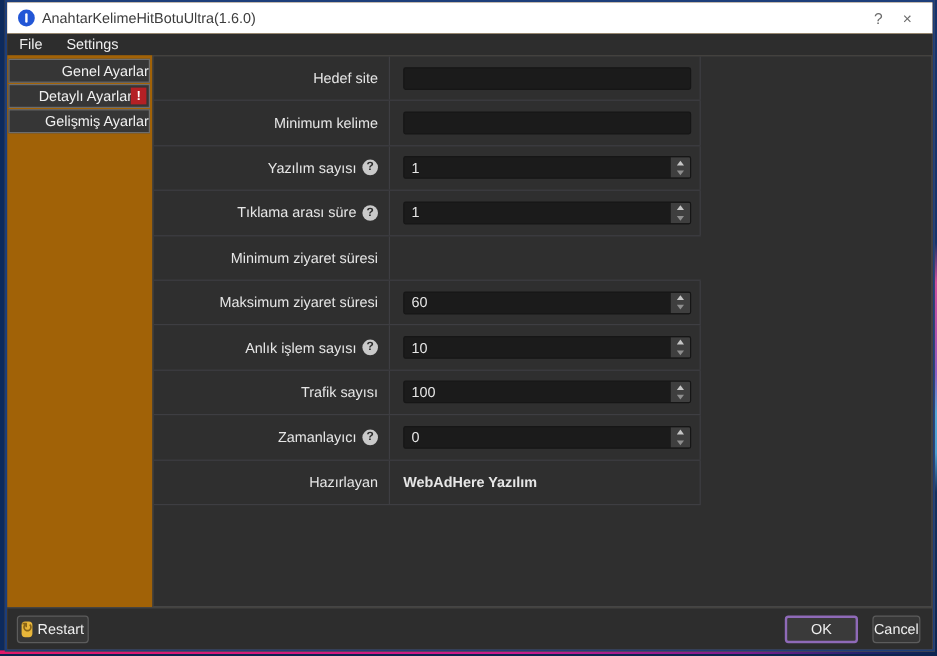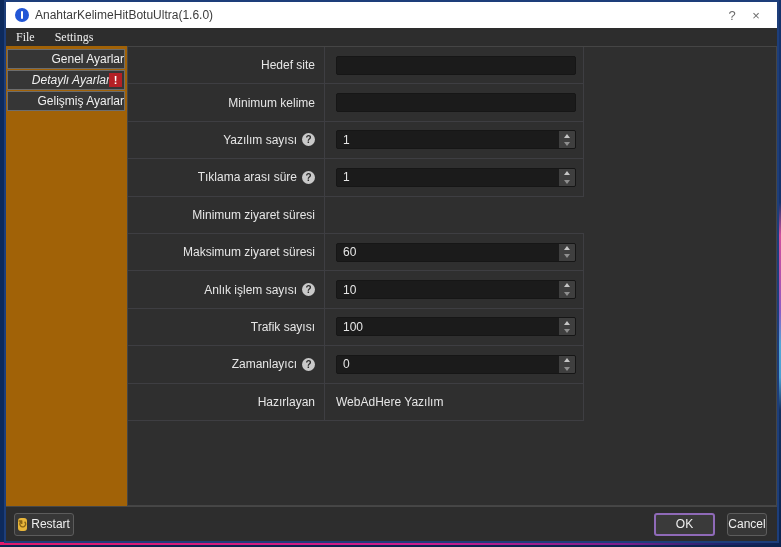--- a/index.html
+++ b/index.html
@@ -16,28 +16,28 @@
   .window { position:absolute; left:4px; top:0; width:775px; height:543px;
     border:2px solid #1d3e7a; background:#a16207; display:flex; flex-direction:column; }
 
   .titlebar { height:26px; background:#ffffff; display:flex; align-items:center; padding:0 9px; flex:0 0 auto; }
   .app-icon { width:14px; height:14px; border-radius:50%; background:#2256d6; position:relative; flex:0 0 auto; }
   .app-icon::after { content:""; position:absolute; left:6px; top:3px; width:2px; height:8px; background:#fff; border-radius:1px; }
   .title { font-size:12px; color:#3c3c3c; margin-left:6px; flex:1 1 auto; }
   .tb-btn { color:#6b6b6b; font-size:13px; width:24px; text-align:center; cursor:default; }
 
   .menubar { height:18px; background:#2d2d2d; display:flex; align-items:center; color:#f0f0f0; font-size:12px; flex:0 0 auto; }
-  .menu-item { padding:0 10px;font-family:Liberation Serif, serif; }
+  .menu-item { padding:0 10px; }
 
   .bodyarea { flex:1 1 auto; display:flex; min-height:0; }
   .sidebar { width:121px; padding-top:3px; flex:0 0 auto; }
   .side-tab { position:relative; height:20px; margin:0 2px 1px 1px; background:#363636;
     border:1px solid #6d6d6d; display:flex; align-items:center; justify-content:flex-end;
     color:#f0f0f0; font-size:12px; }
-  .side-tab.has-badge .tab-label { margin-right:14px;font-style:italic; }
+  .side-tab.has-badge .tab-label { margin-right:14px; }
   .badge { position:absolute; right:2px; top:2px; width:13px; height:14px; background:#b42025;
     color:#fff; font-weight:bold; font-size:11px; display:flex; align-items:center; justify-content:center; }
 
   .content { flex:1 1 auto; border:1px solid #454545; display:flex; flex-direction:row; min-height:0; background:#2f2f2f; }
   .row { display:flex; height:37.4px; border-bottom:1px solid #3e3e42; flex:0 0 auto; }
   .cell { height:100%; display:flex; align-items:center; }
   .label-cell { width:197px; justify-content:flex-end; padding-right:9px; border-right:1px solid #3e3e42; }
   .row-label { color:#e6e6e6; font-size:12px; white-space:nowrap; }
   .help-icon { width:13px; height:13px; border-radius:50%; background:#c9c9c9; color:#2b2b2b;
     font-size:10px; font-weight:bold; display:inline-flex; align-items:center; justify-content:center; margin-left:5px; flex:0 0 auto; }
@@ -45,21 +45,21 @@
   .end-cell { flex:1 1 auto; }
 
   .text-input { width:240px; height:19px; background:#1b1b1b; border:1px solid #161616;
     border-radius:2px; color:#e6e6e6; font-size:12px; padding:0 6px; outline:none; }
   .spin { width:240px; height:19px; background:#1b1b1b; border:1px solid #161616; border-radius:2px; display:flex; overflow:hidden; }
   .spin-input { flex:1 1 auto; min-width:0; background:transparent; border:none; color:#e6e6e6; font-size:12px; padding-left:6px; outline:none; }
   .spin-btns { width:16px; flex:0 0 auto; display:flex; flex-direction:column; background:#3f3f3f; }
   .spin-up, .spin-down { flex:1 1 auto; display:flex; align-items:center; justify-content:center; }
   .tri-up { width:0; height:0; border-left:3px solid transparent; border-right:3px solid transparent; border-bottom:4px solid #c6c6c6; }
   .tri-down { width:0; height:0; border-left:3px solid transparent; border-right:3px solid transparent; border-top:4px solid #8f8f8f; }
-  .static-value { color:#e6e6e6; font-size:12px; }
+  .static-value { color:#e6e6e6; font-size:12px;font-weight:bold; }
   .filler { flex:1 1 auto; }
 
   .bottombar { height:35px; flex:0 0 auto; border-top:1px solid #474747; background:#2d2d2d;
     display:flex; align-items:center; padding:0 8px; }
   .btn { background:#373737; border:1px solid #5c5c5c; color:#efefef; font-size:12px; height:23px;
     border-radius:3px; display:flex; align-items:center; justify-content:center; font-family:"Liberation Sans",sans-serif; }
   .btn-restart { width:60px; gap:4px; padding:0 4px; }
   .restart-icon { width:13px; height:13px; background:#e8b63a; border-radius:3px; color:#8a6516;
     font-size:11px; line-height:12px; text-align:center; font-weight:bold; }
   .btn-ok { width:61px; border:2px solid #8f6ab8; background:#3a3a3a; margin-left:auto; margin-right:12px; }

